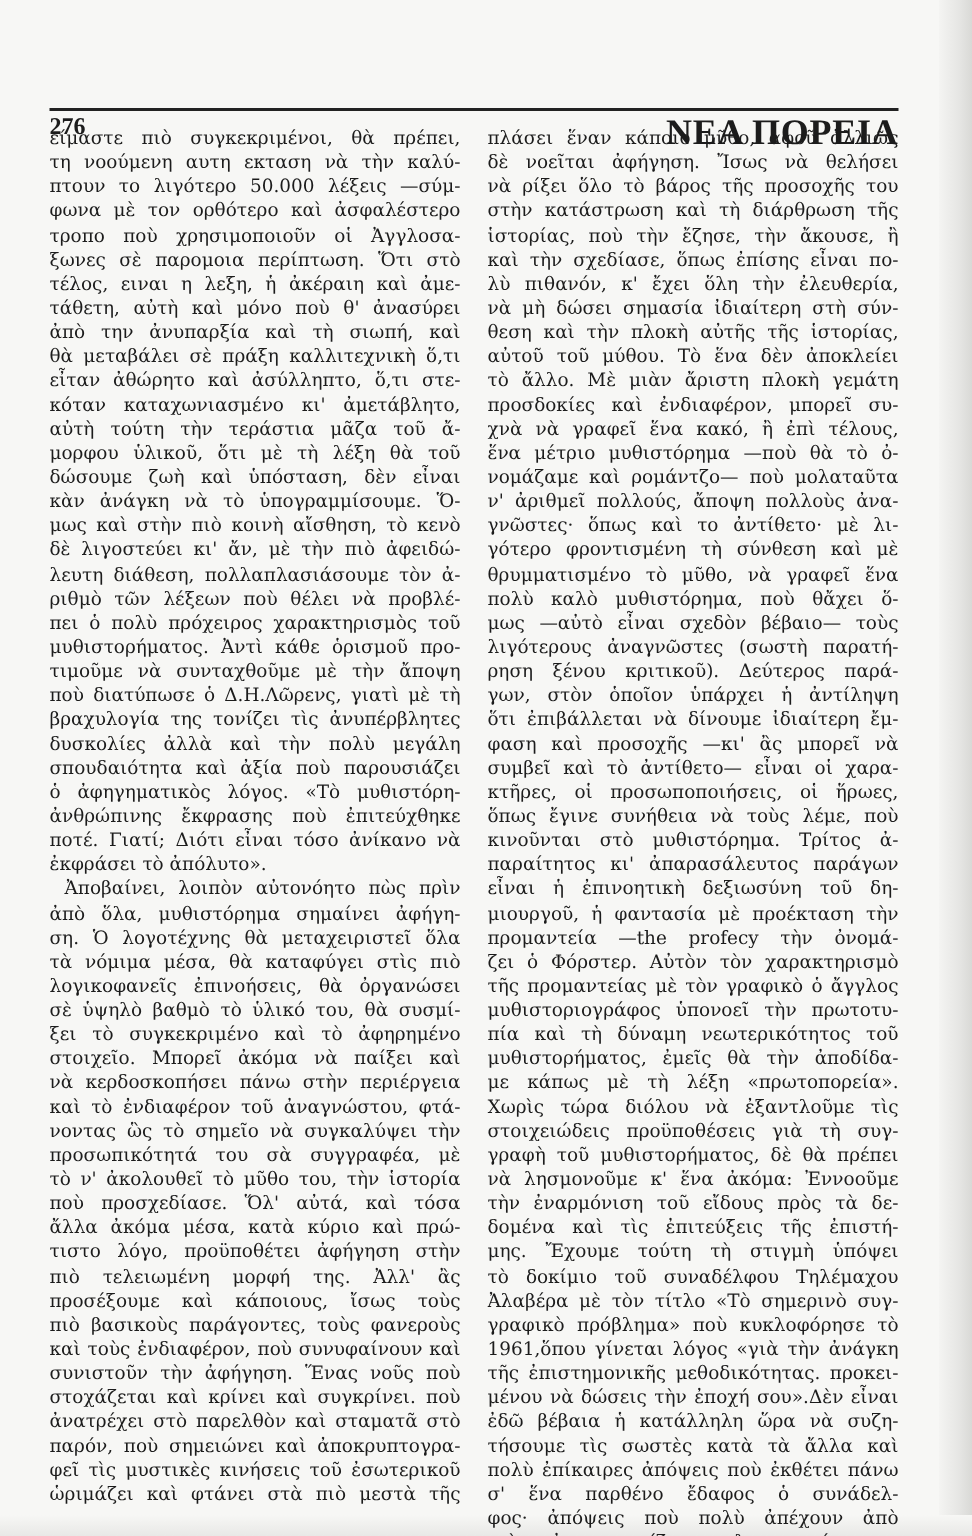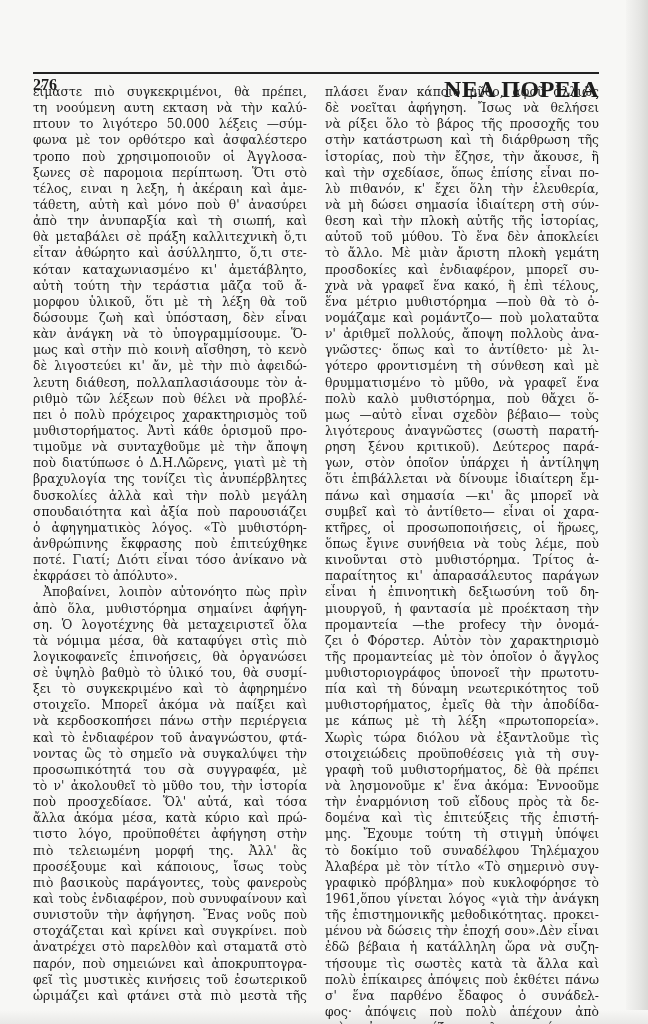--- a/index.html
+++ b/index.html
@@ -135,31 +135,31 @@
     <span class="line">ν' ἀριθμεῖ πολλούς, ἄποψη πολλοὺς ἀνα-</span>
     <span class="line">γνῶστες· ὅπως καὶ το ἀντίθετο· μὲ λι-</span>
     <span class="line">γότερο φροντισμένη τὴ σύνθεση καὶ μὲ</span>
     <span class="line">θρυμματισμένο τὸ μῦθο, νὰ γραφεῖ ἕνα</span>
     <span class="line">πολὺ καλὸ μυθιστόρημα, ποὺ θἄχει ὅ-</span>
     <span class="line">μως —αὐτὸ εἶναι σχεδὸν βέβαιο— τοὺς</span>
     <span class="line">λιγότερους ἀναγνῶστες (σωστὴ παρατή-</span>
     <span class="line">ρηση ξένου κριτικοῦ). Δεύτερος παρά-</span>
     <span class="line">γων, στὸν ὁποῖον ὑπάρχει ἡ ἀντίληψη</span>
     <span class="line">ὅτι ἐπιβάλλεται νὰ δίνουμε ἰδιαίτερη ἔμ-</span>
-    <span class="line">πάνω καὶ σημασία —κι' ἂς μπορεῖ νὰ</span>
+    <span class="line">φαση καὶ προσοχῆς —κι' ἂς μπορεῖ νὰ</span>
     <span class="line">συμβεῖ καὶ τὸ ἀντίθετο— εἶναι οἱ χαρα-</span>
     <span class="line">κτῆρες, οἱ προσωποποιήσεις, οἱ ἥρωες,</span>
     <span class="line">ὅπως ἔγινε συνήθεια νὰ τοὺς λέμε, ποὺ</span>
     <span class="line">κινοῦνται στὸ μυθιστόρημα. Τρίτος ἀ-</span>
     <span class="line">παραίτητος κι' ἀπαρασάλευτος παράγων</span>
     <span class="line">εἶναι ἡ ἐπινοητικὴ δεξιωσύνη τοῦ δη-</span>
     <span class="line">μιουργοῦ, ἡ φαντασία μὲ προέκταση τὴν</span>
     <span class="line">προμαντεία —the profecy τὴν ὀνομά-</span>
     <span class="line">ζει ὁ Φόρστερ. Αὐτὸν τὸν χαρακτηρισμὸ</span>
-    <span class="line">τῆς προμαντείας μὲ τὸν ὁποῖον ὁ ἄγγλος</span>
+    <span class="line">τῆς προμαντείας μὲ τὸν γραφικὸ ὁ ἄγγλος</span>
     <span class="line">μυθιστοριογράφος ὑπονοεῖ τὴν πρωτοτυ-</span>
     <span class="line">πία καὶ τὴ δύναμη νεωτερικότητος τοῦ</span>
     <span class="line">μυθιστορήματος, ἐμεῖς θὰ τὴν ἀποδίδα-</span>
     <span class="line">με κάπως μὲ τὴ λέξη «πρωτοπορεία».</span>
     <span class="line">Χωρὶς τώρα διόλου νὰ ἐξαντλοῦμε τὶς</span>
     <span class="line">στοιχειώδεις προϋποθέσεις γιὰ τὴ συγ-</span>
     <span class="line">γραφὴ τοῦ μυθιστορήματος, δὲ θὰ πρέπει</span>
     <span class="line">νὰ λησμονοῦμε κ' ἕνα ἀκόμα: Ἐννοοῦμε</span>
     <span class="line">τὴν ἐναρμόνιση τοῦ εἴδους πρὸς τὰ δε-</span>
     <span class="line">δομένα καὶ τὶς ἐπιτεύξεις τῆς ἐπιστή-</span>

